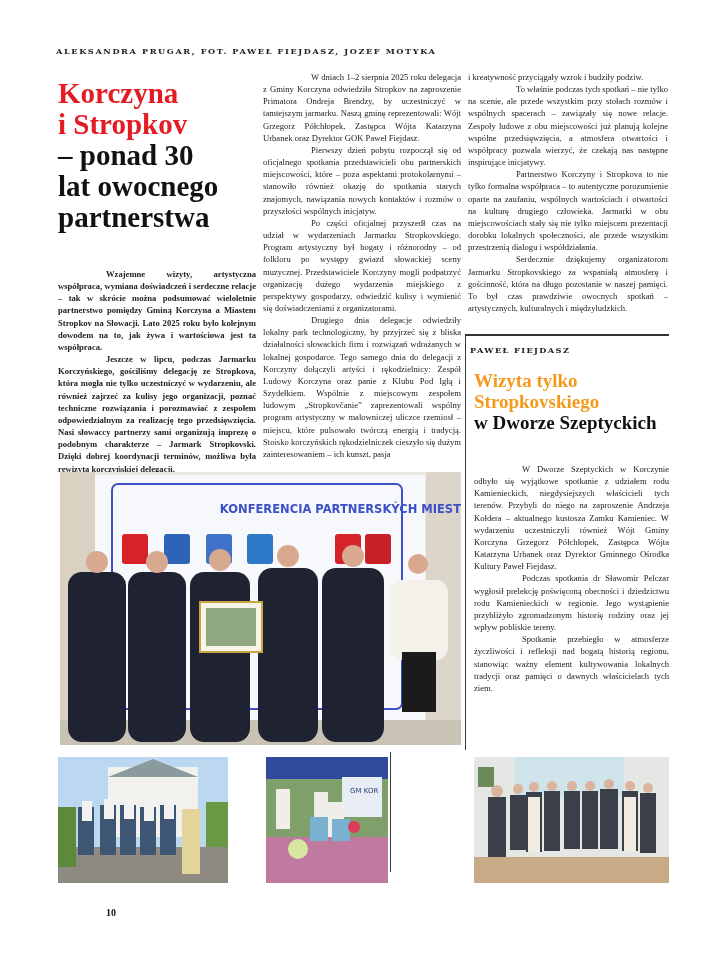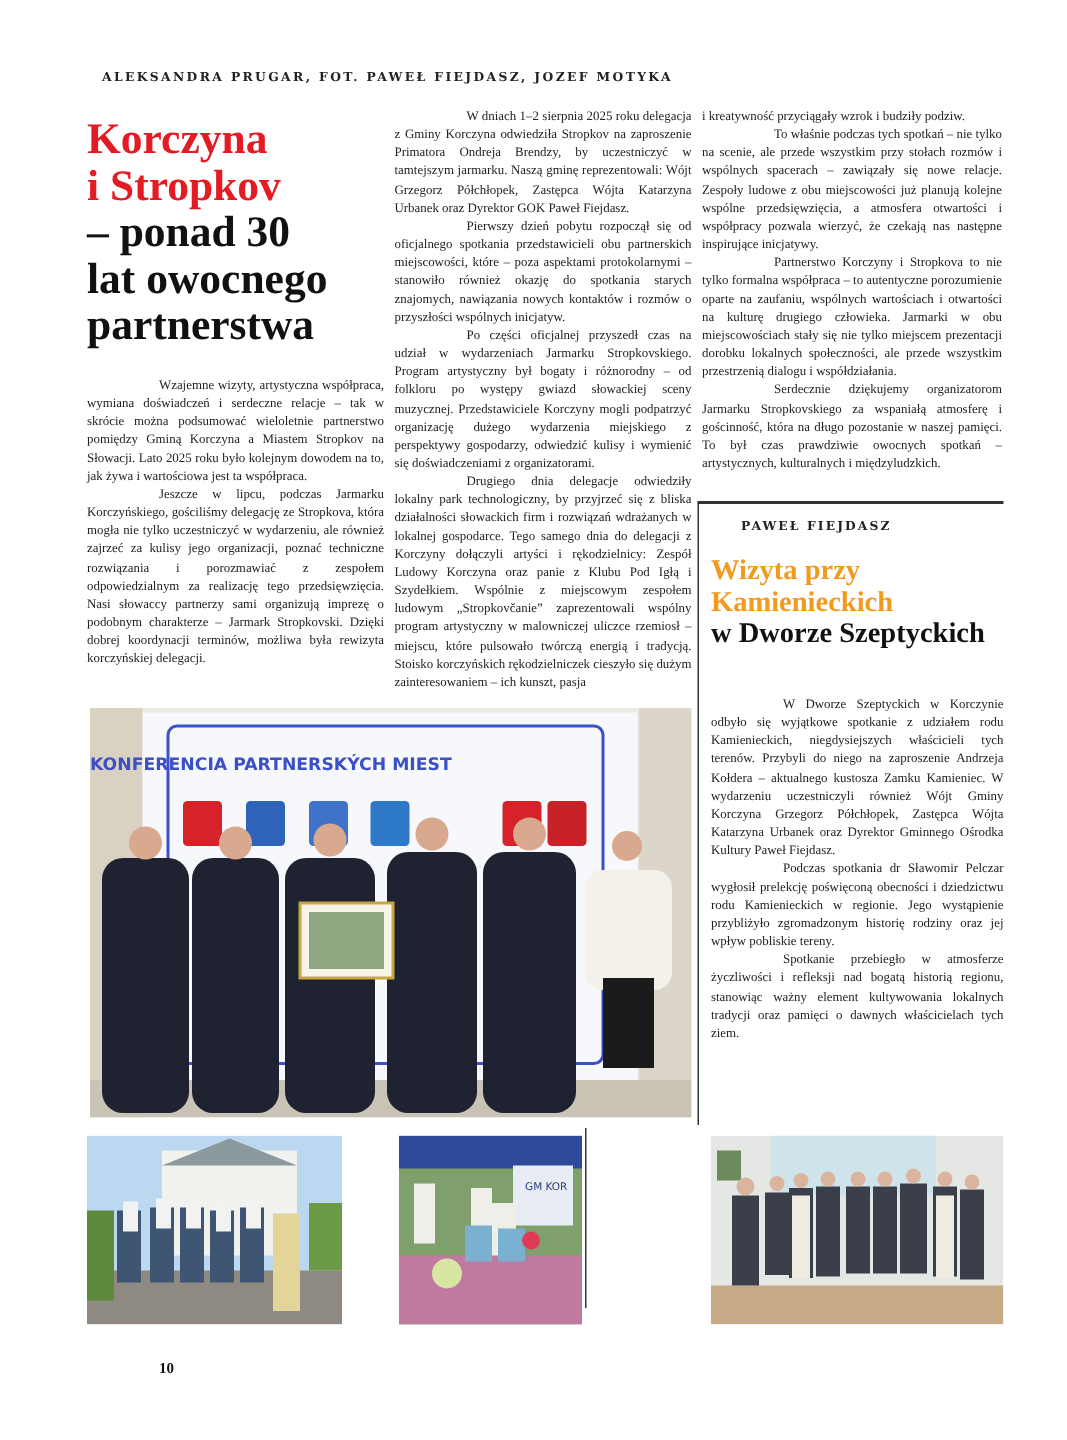--- a/index.html
+++ b/index.html
@@ -1,19 +1,19 @@
 <!DOCTYPE html>
 <html><head>
 <meta charset="utf-8">
 <style>
   html, body { margin:0; padding:0; }
   body { width:711px; height:960px; background:#ffffff; position:relative; overflow:hidden;
          font-family:"DejaVu Serif", serif; color:#1a1a1a; }
   .abs { position:absolute; }
-  .byline { left:68px; top:46px; font-family:"DejaVu Serif", serif; font-weight:bold; font-size:8.2px;
+  .byline { left:56px; top:46px; font-family:"DejaVu Serif", serif; font-weight:bold; font-size:8.2px;
             letter-spacing:1.6px; color:#222; }
   .title { left:58px; top:78px; width:200px; font-family:"Liberation Serif", serif; font-weight:bold;
            font-size:29px; line-height:31px; }
   .title .red { color:#e31b23; display:block; }
   .title .blk { color:#111; display:block; }
   .col { font-family:"Liberation Serif", serif; font-size:8.6px; line-height:12.15px; text-align:justify; color:#222; }
   .col p { margin:0; text-indent:48px; }
   .col p.noind { text-indent:0; }
   .vline { background:#333; width:1px; }
   .hline { background:#333; height:1.5px; }
@@ -30,21 +30,21 @@
 <div class="abs byline">ALEKSANDRA PRUGAR, FOT. PAWEŁ FIEJDASZ, JOZEF MOTYKA</div>
 
 <div class="abs title">
   <span class="red">Korczyna</span>
   <span class="red">i Stropkov</span>
   <span class="blk">– ponad 30</span>
   <span class="blk">lat owocnego</span>
   <span class="blk">partnerstwa</span>
 </div>
 
-<div class="abs col" style="left:58px; top:250px; width:198px;">
+<div class="abs col" style="left:58px; top:268px; width:198px;font-weight:bold;">
   <p>Wzajemne wizyty, artystyczna współpraca, wymiana doświadczeń i serdeczne relacje – tak w skrócie można podsumować wieloletnie partnerstwo pomiędzy Gminą Korczyna a Miastem Stropkov na Słowacji. Lato 2025 roku było kolejnym dowodem na to, jak żywa i wartościowa jest ta współpraca.</p>
   <p>Jeszcze w lipcu, podczas Jarmarku Korczyńskiego, gościliśmy delegację ze Stropkova, która mogła nie tylko uczestniczyć w wydarzeniu, ale również zajrzeć za kulisy jego organizacji, poznać techniczne rozwiązania i porozmawiać z zespołem odpowiedzialnym za realizację tego przedsięwzięcia. Nasi słowaccy partnerzy sami organizują imprezę o podobnym charakterze – Jarmark Stropkovski. Dzięki dobrej koordynacji terminów, możliwa była rewizyta korczyńskiej delegacji.</p>
 </div>
 
 <div class="abs col" style="left:263px; top:71px; width:198px;">
   <p>W dniach 1–2 sierpnia 2025 roku delegacja z Gminy Korczyna odwiedziła Stropkov na zaproszenie Primatora Ondreja Brendzy, by uczestniczyć w tamtejszym jarmarku. Naszą gminę reprezentowali: Wójt Grzegorz Półchłopek, Zastępca Wójta Katarzyna Urbanek oraz Dyrektor GOK Paweł Fiejdasz.</p>
   <p>Pierwszy dzień pobytu rozpoczął się od oficjalnego spotkania przedstawicieli obu partnerskich miejscowości, które – poza aspektami protokolarnymi – stanowiło również okazję do spotkania starych znajomych, nawiązania nowych kontaktów i rozmów o przyszłości wspólnych inicjatyw.</p>
   <p>Po części oficjalnej przyszedł czas na udział w wydarzeniach Jarmarku Stropkovskiego. Program artystyczny był bogaty i różnorodny – od folkloru po występy gwiazd słowackiej sceny muzycznej. Przedstawiciele Korczyny mogli podpatrzyć organizację dużego wydarzenia miejskiego z perspektywy gospodarzy, odwiedzić kulisy i wymienić się doświadczeniami z organizatorami.</p>
   <p>Drugiego dnia delegacje odwiedziły lokalny park technologiczny, by przyjrzeć się z bliska działalności słowackich firm i rozwiązań wdrażanych w lokalnej gospodarce. Tego samego dnia do delegacji z Korczyny dołączyli artyści i rękodzielnicy: Zespół Ludowy Korczyna oraz panie z Klubu Pod Igłą i Szydełkiem. Wspólnie z miejscowym zespołem ludowym „Stropkovčanie” zaprezentowali wspólny program artystyczny w malowniczej uliczce rzemiosł – miejscu, które pulsowało twórczą energią i tradycją. Stoisko korczyńskich rękodzielniczek cieszyło się dużym zainteresowaniem – ich kunszt, pasja</p>
 </div>
@@ -53,24 +53,24 @@
   <p class="noind">i kreatywność przyciągały wzrok i budziły podziw.</p>
   <p>To właśnie podczas tych spotkań – nie tylko na scenie, ale przede wszystkim przy stołach rozmów i wspólnych spacerach – zawiązały się nowe relacje. Zespoły ludowe z obu miejscowości już planują kolejne wspólne przedsięwzięcia, a atmosfera otwartości i współpracy pozwala wierzyć, że czekają nas następne inspirujące inicjatywy.</p>
   <p>Partnerstwo Korczyny i Stropkova to nie tylko formalna współpraca – to autentyczne porozumienie oparte na zaufaniu, wspólnych wartościach i otwartości na kulturę drugiego człowieka. Jarmarki w obu miejscowościach stały się nie tylko miejscem prezentacji dorobku lokalnych społeczności, ale przede wszystkim przestrzenią dialogu i współdziałania.</p>
   <p>Serdecznie dziękujemy organizatorom Jarmarku Stropkovskiego za wspaniałą atmosferę i gościnność, która na długo pozostanie w naszej pamięci. To był czas prawdziwie owocnych spotkań – artystycznych, kulturalnych i międzyludzkich.</p>
 </div>
 
 <div class="abs vline" style="left:465px; top:335px; height:415px;"></div>
 <div class="abs vline" style="left:390px; top:752px; height:120px;"></div>
 <div class="abs hline" style="left:465px; top:334px; width:204px;"></div>
 
-<div class="abs author2" style="left:470px; top:345px;margin-left:24px;">PAWEŁ FIEJDASZ</div>
+<div class="abs author2" style="left:470px; top:345px;">PAWEŁ FIEJDASZ</div>
 <div class="abs title2" style="left:474px; top:370px; width:200px;">
-  <span class="orange">Wizyta przy</span>
-  <span class="orange">Kamienieckich</span>
+  <span class="orange">Wizyta tylko</span>
+  <span class="orange">Stropkovskiego</span>
   <span class="blk">w Dworze Szeptyckich</span>
 </div>
 <div class="abs col" style="left:474px; top:463px; width:195px;">
   <p>W Dworze Szeptyckich w Korczynie odbyło się wyjątkowe spotkanie z udziałem rodu Kamienieckich, niegdysiejszych właścicieli tych terenów. Przybyli do niego na zaproszenie Andrzeja Kołdera – aktualnego kustosza Zamku Kamieniec. W wydarzeniu uczestniczyli również Wójt Gminy Korczyna Grzegorz Półchłopek, Zastępca Wójta Katarzyna Urbanek oraz Dyrektor Gminnego Ośrodka Kultury Paweł Fiejdasz.</p>
   <p>Podczas spotkania dr Sławomir Pelczar wygłosił prelekcję poświęconą obecności i dziedzictwu rodu Kamienieckich w regionie. Jego wystąpienie przybliżyło zgromadzonym historię rodziny oraz jej wpływ pobliskie tereny.</p>
   <p>Spotkanie przebiegło w atmosferze życzliwości i refleksji nad bogatą historią regionu, stanowiąc ważny element kultywowania lokalnych tradycji oraz pamięci o dawnych właścicielach tych ziem.</p>
 </div>
 
 <div class="abs photo" style="left:60px; top:472px; width:401px; height:273px; background:#e8e6e0;">
   <svg width="401" height="273" viewBox="0 0 401 273">
@@ -101,21 +101,21 @@
       <circle cx="37" cy="90" r="11"></circle>
         <circle cx="97" cy="90" r="11"></circle>
         <circle cx="160" cy="88" r="11"></circle>
       <circle cx="228" cy="84" r="11"></circle>
         <circle cx="293" cy="84" r="11"></circle>
         <circle cx="358" cy="92" r="10"></circle>
     </g>
     <rect x="140" y="130" width="62" height="50" fill="#f8f5e8" stroke="#c9a544" stroke-width="2"></rect>
     <rect x="146" y="136" width="50" height="38" fill="#8fa882"></rect>
   </svg>
-  <div class="abs" style="left:0; top:30px; width:401px; text-align:left; font-family:'DejaVu Sans', sans-serif; font-weight:bold; font-size:11.5px; color:#3b4fc6;">KONFERENCIA PARTNERSKÝCH MIEST</div>
+  <div class="abs" style="left:0; top:30px; width:401px; text-align:right; font-family:'DejaVu Sans', sans-serif; font-weight:bold; font-size:11.5px; color:#3b4fc6;">KONFERENCIA PARTNERSKÝCH MIEST</div>
 </div>
 
 <div class="abs photo" style="left:58px; top:757px; width:170px; height:126px;">
   <svg width="170" height="126" viewBox="0 0 170 126">
     <rect width="170" height="126" fill="#bcd8f0"></rect>
     <rect x="50" y="10" width="90" height="70" fill="#f1f1ee"></rect>
     <polygon points="50,20 95,2 140,20" fill="#8b9a9c"></polygon>
     <rect x="0" y="90" width="170" height="36" fill="#8e8a82"></rect>
     <rect x="0" y="50" width="18" height="60" fill="#5c8a3a"></rect>
     <rect x="148" y="45" width="22" height="45" fill="#6b9a46"></rect>

